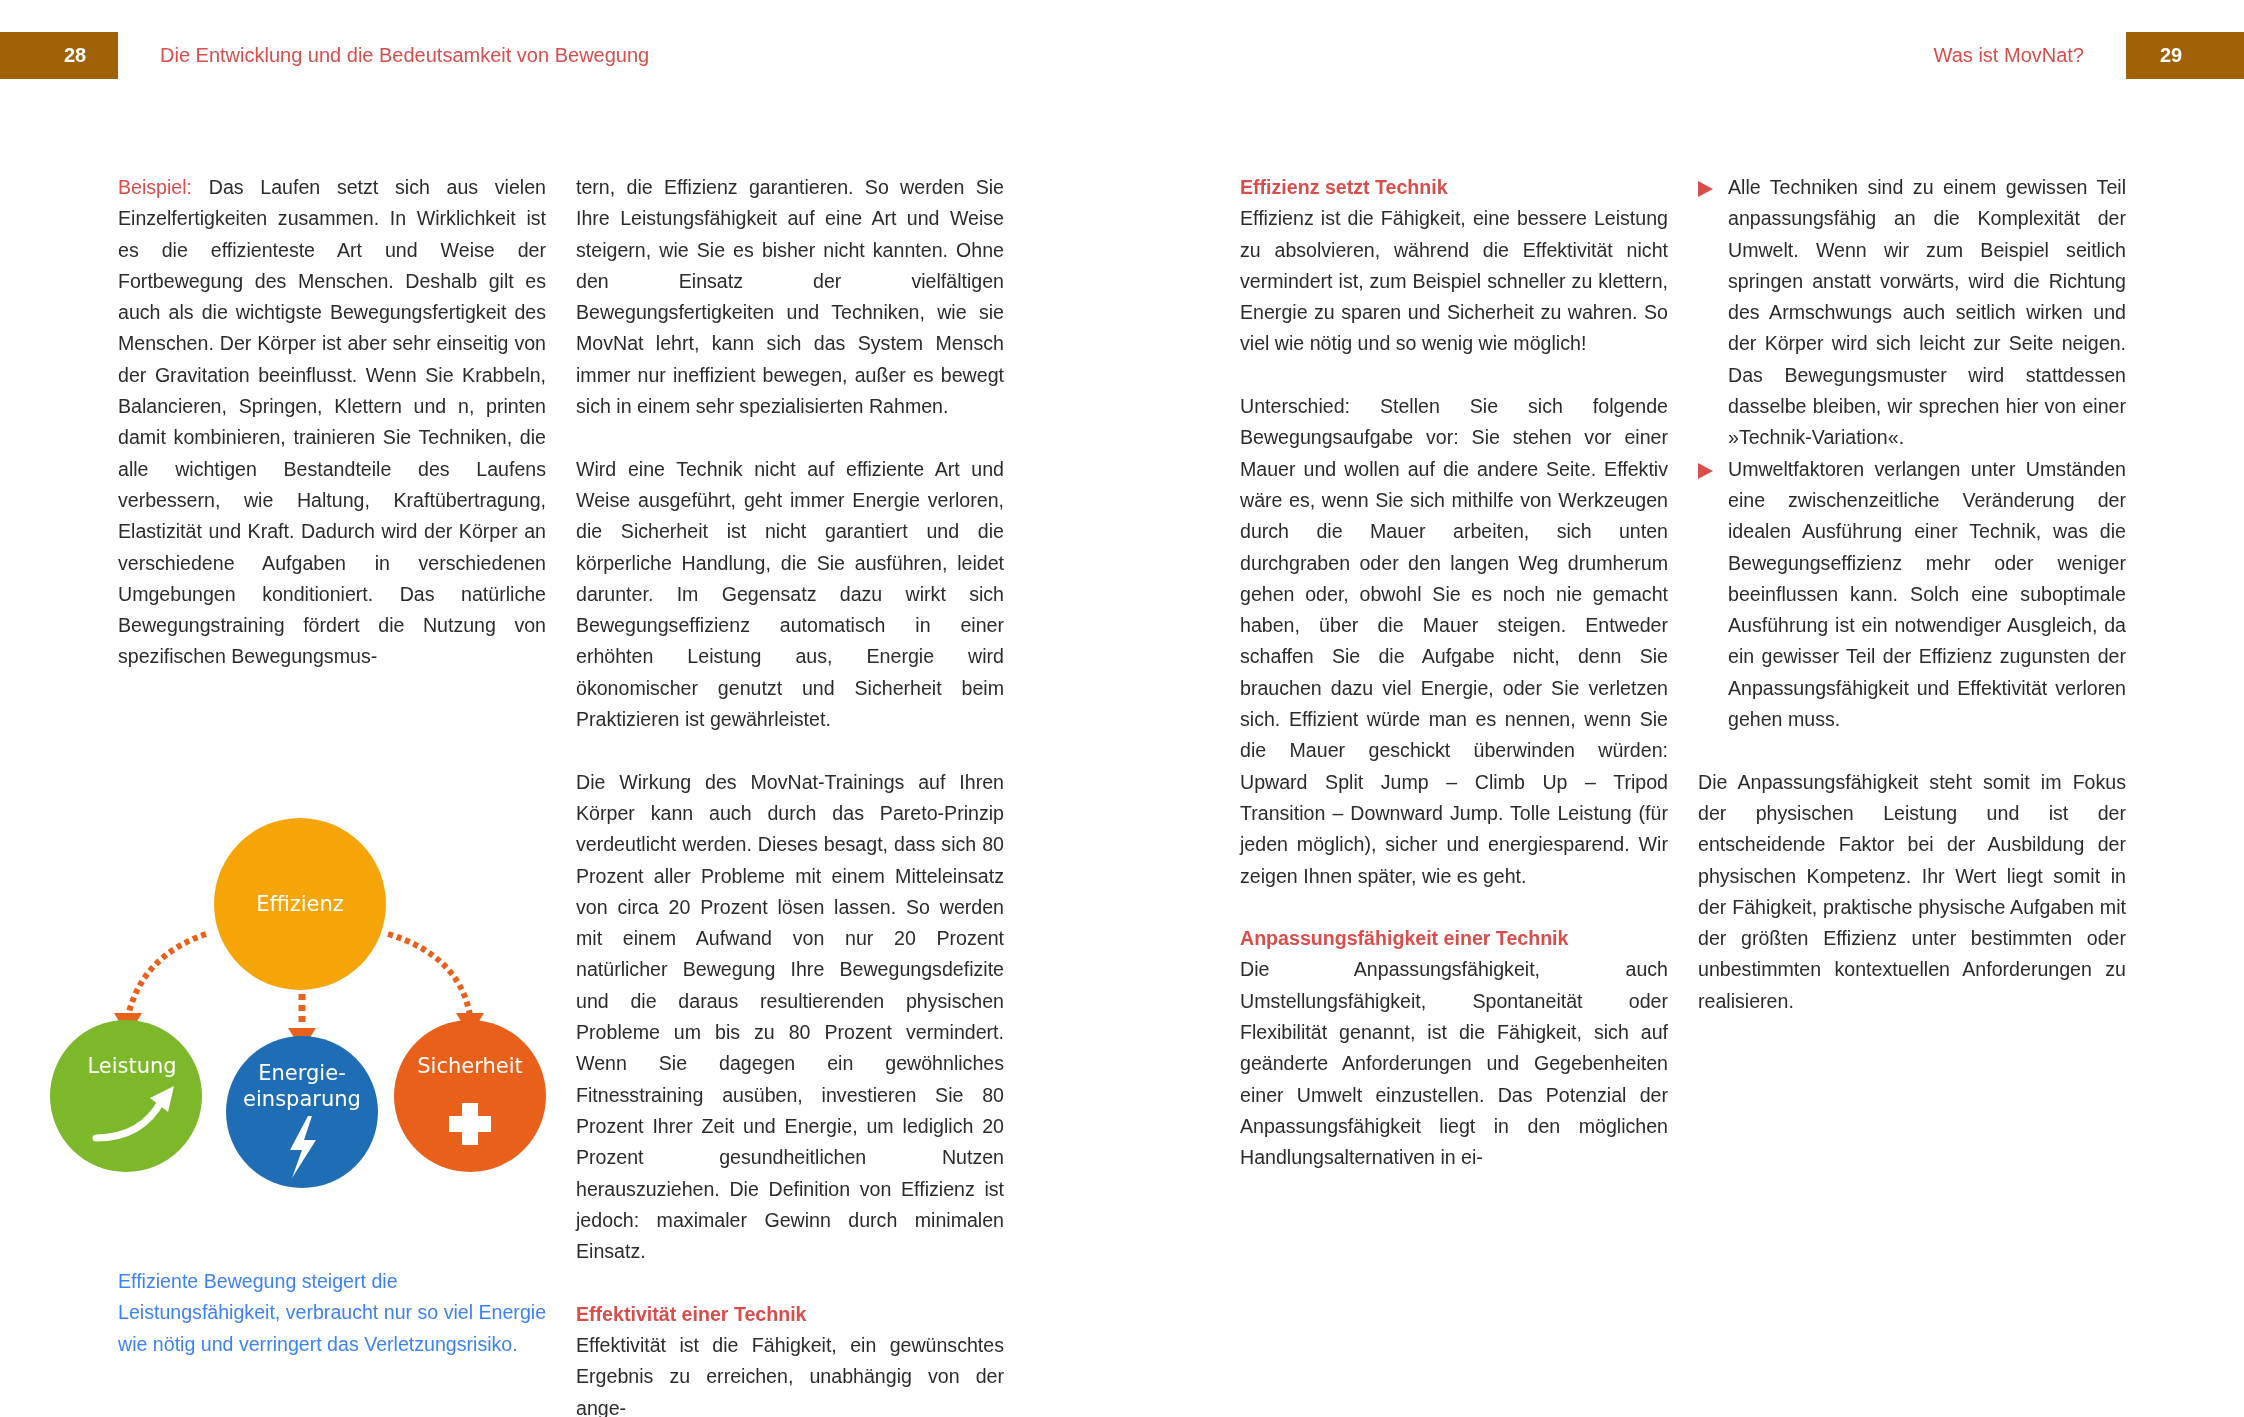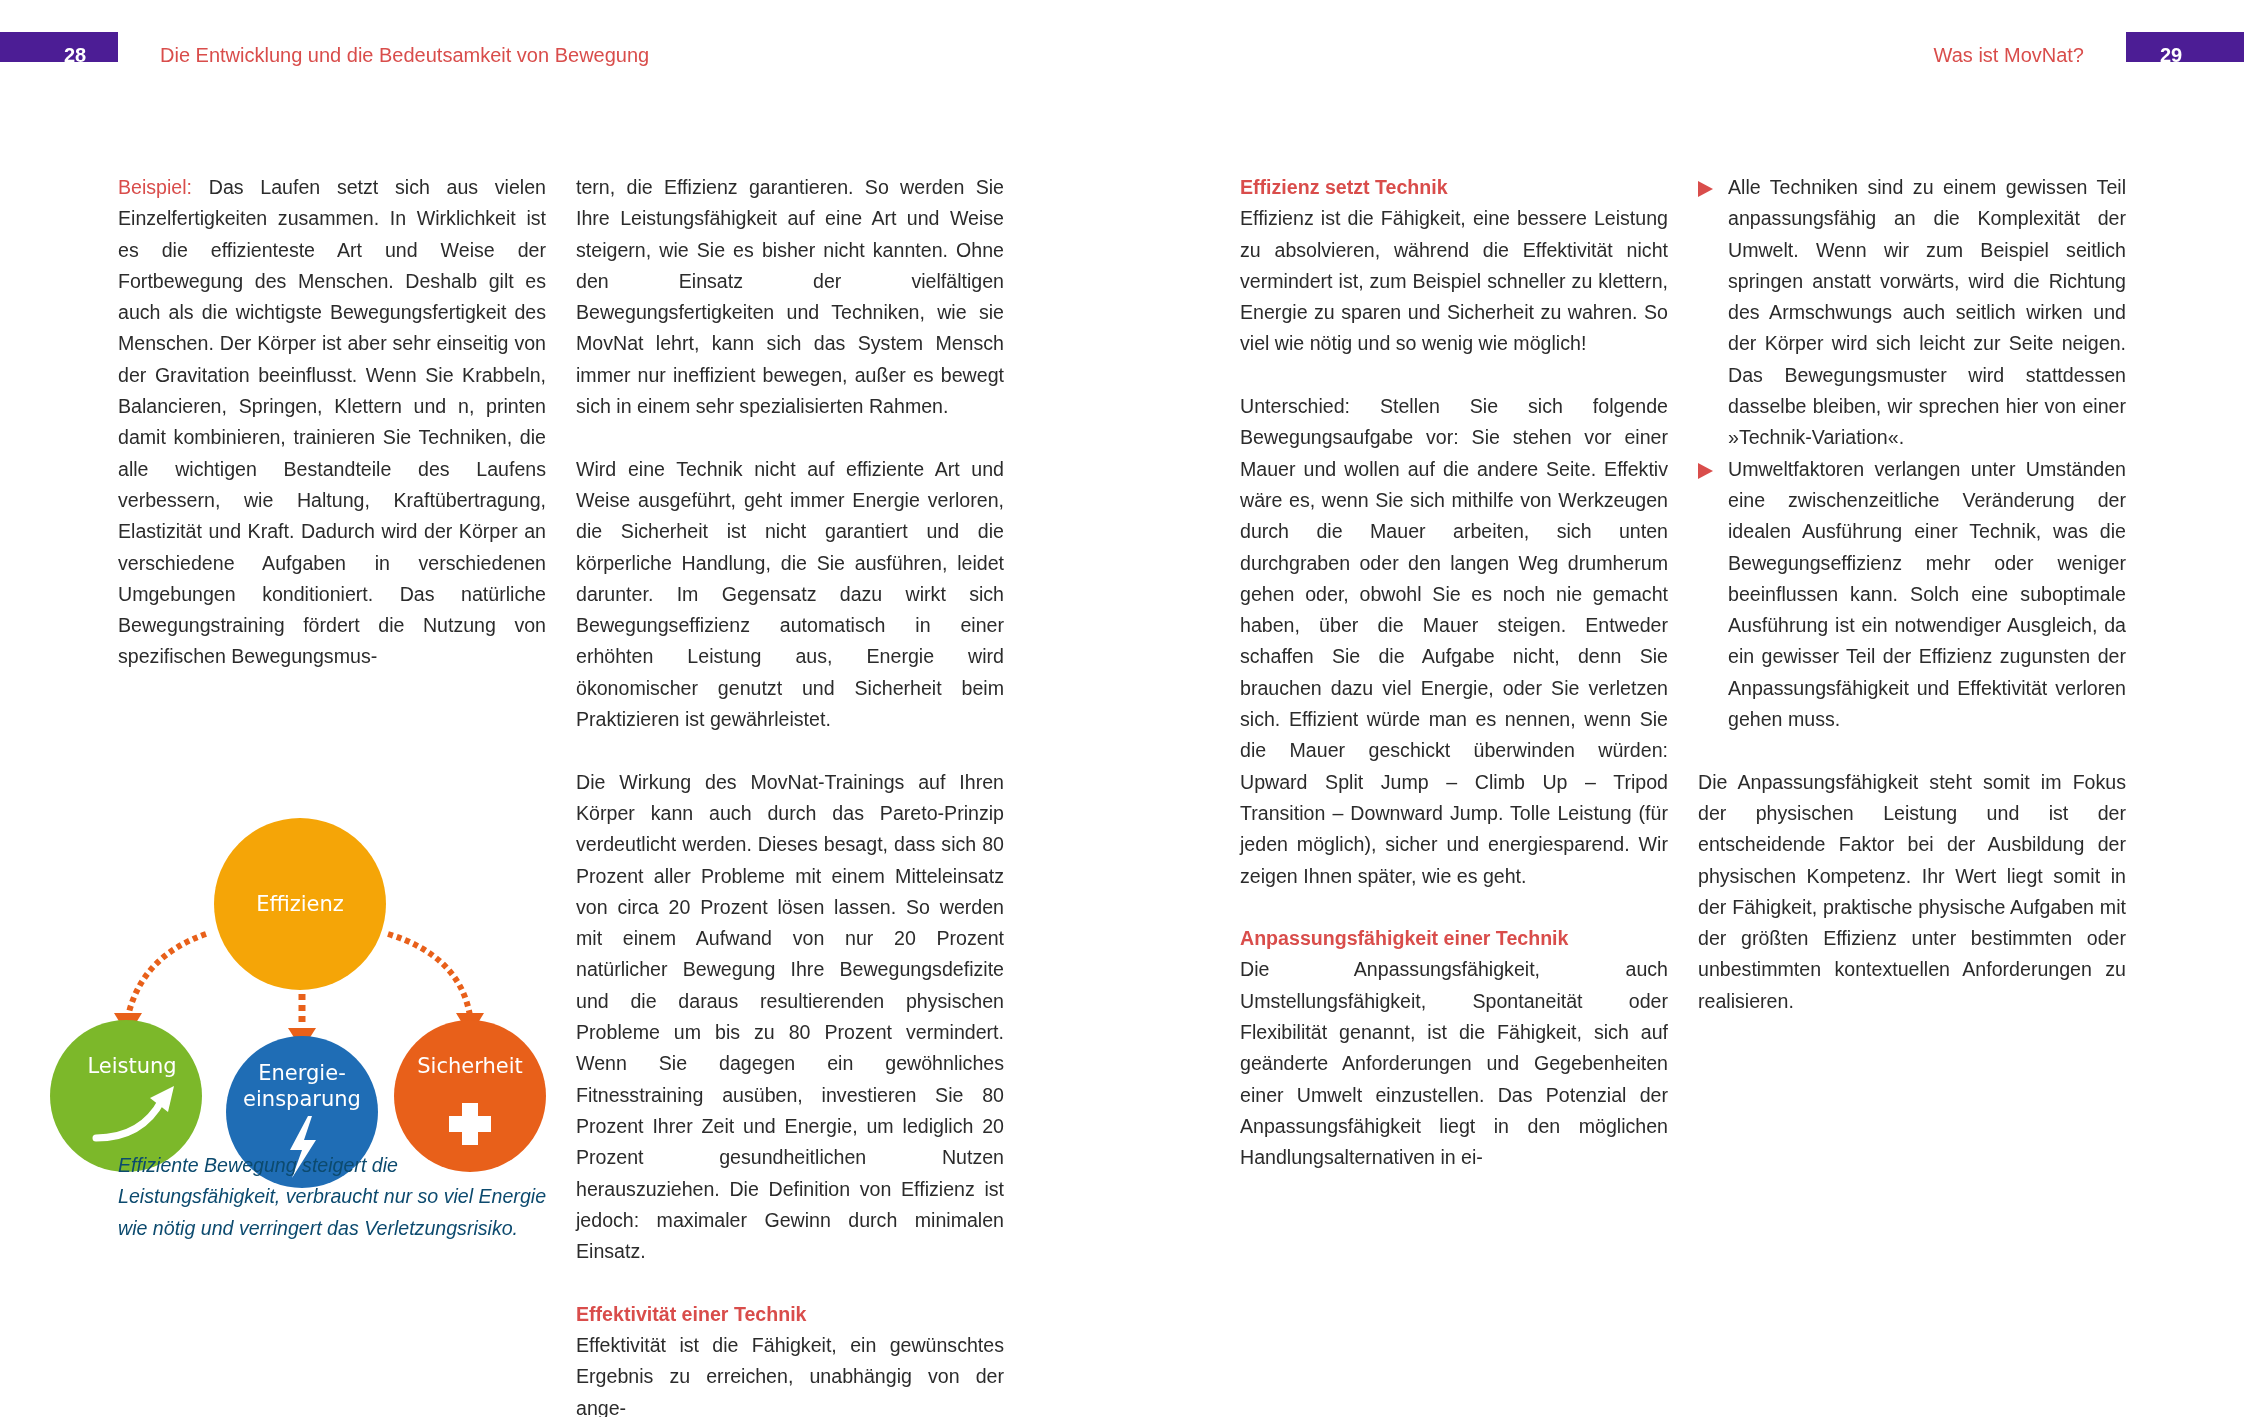--- a/index.html
+++ b/index.html
@@ -1,18 +1,18 @@
 <!DOCTYPE html>
 <html><head>
 <meta charset="utf-8">
 <style>
   html, body { margin:0; padding:0; background:#ffffff; }
   body { width:2244px; height:1417px; position:relative; overflow:hidden;
          font-family:"Liberation Sans", sans-serif; color:#2b2b2b; }
-  .hdr-box { position:absolute; top:32px; height:30px; background:#4c1d95; color:#fff;
+  .hdr-box { position:absolute; top:32px; height:47px; background:#a16207; color:#fff;
              font-weight:bold; font-size:20px; line-height:47px;text-decoration:underline; }
   .hdr-box.left { left:0; width:118px; text-align:center; padding-left:34px; box-sizing:border-box; text-align:left; }
   .hdr-box.left span { position:absolute; left:64px; }
   .hdr-box.right { right:0; width:118px; }
   .hdr-box.right span { position:absolute; left:34px; }
   .hdr-title { position:absolute; top:32px; line-height:47px; font-size:20px; color:#d94d4b; }
   .hdr-title.left { left:160px; }
   .hdr-title.right { right:160px; }
 
   .col { position:absolute; top:172px; width:428px; font-size:19.6px; line-height:31.3px;
@@ -24,22 +24,22 @@
   .c3 { left:1240px; }
   .c4 { left:1698px; }
   .red-bold { color:#d94d4b; font-weight:normal; }
   h3 { margin:0; font-size:19.6px; line-height:31.3px; color:#d94d4b; font-weight:bold; }
   ul.bullets { list-style:none; margin:0 0 31.3px 0; padding:0; }
   ul.bullets li { position:relative; padding-left:30px; }
   ul.bullets li .tri { position:absolute; left:0; top:9px; width:0; height:0;
      border-top:8px solid transparent; border-bottom:8px solid transparent; border-left:15px solid #d94d4b; }
 
   .diagram { position:absolute; left:50px; top:808px; width:510px; height:390px; }
-  .caption { position:absolute; left:118px; top:1150px; width:440px; font-style:italic;
-             font-size:19.6px; line-height:31.3px; color:#0c4a6e; }
+  .caption { position:absolute; left:118px; top:1266px; width:440px; 
+             font-size:19.6px; line-height:31.3px; color:#3b82f6; }
   .circle-label { font-family:"DejaVu Sans", sans-serif; }
 </style>
 </head>
 <body>
 
 <div class="hdr-box left">
   <span>28</span>
 </div>
 <div class="hdr-title left">Die Entwicklung und die Bedeutsamkeit von Bewegung</div>
 <div class="hdr-title right">Was ist MovNat?</div>

